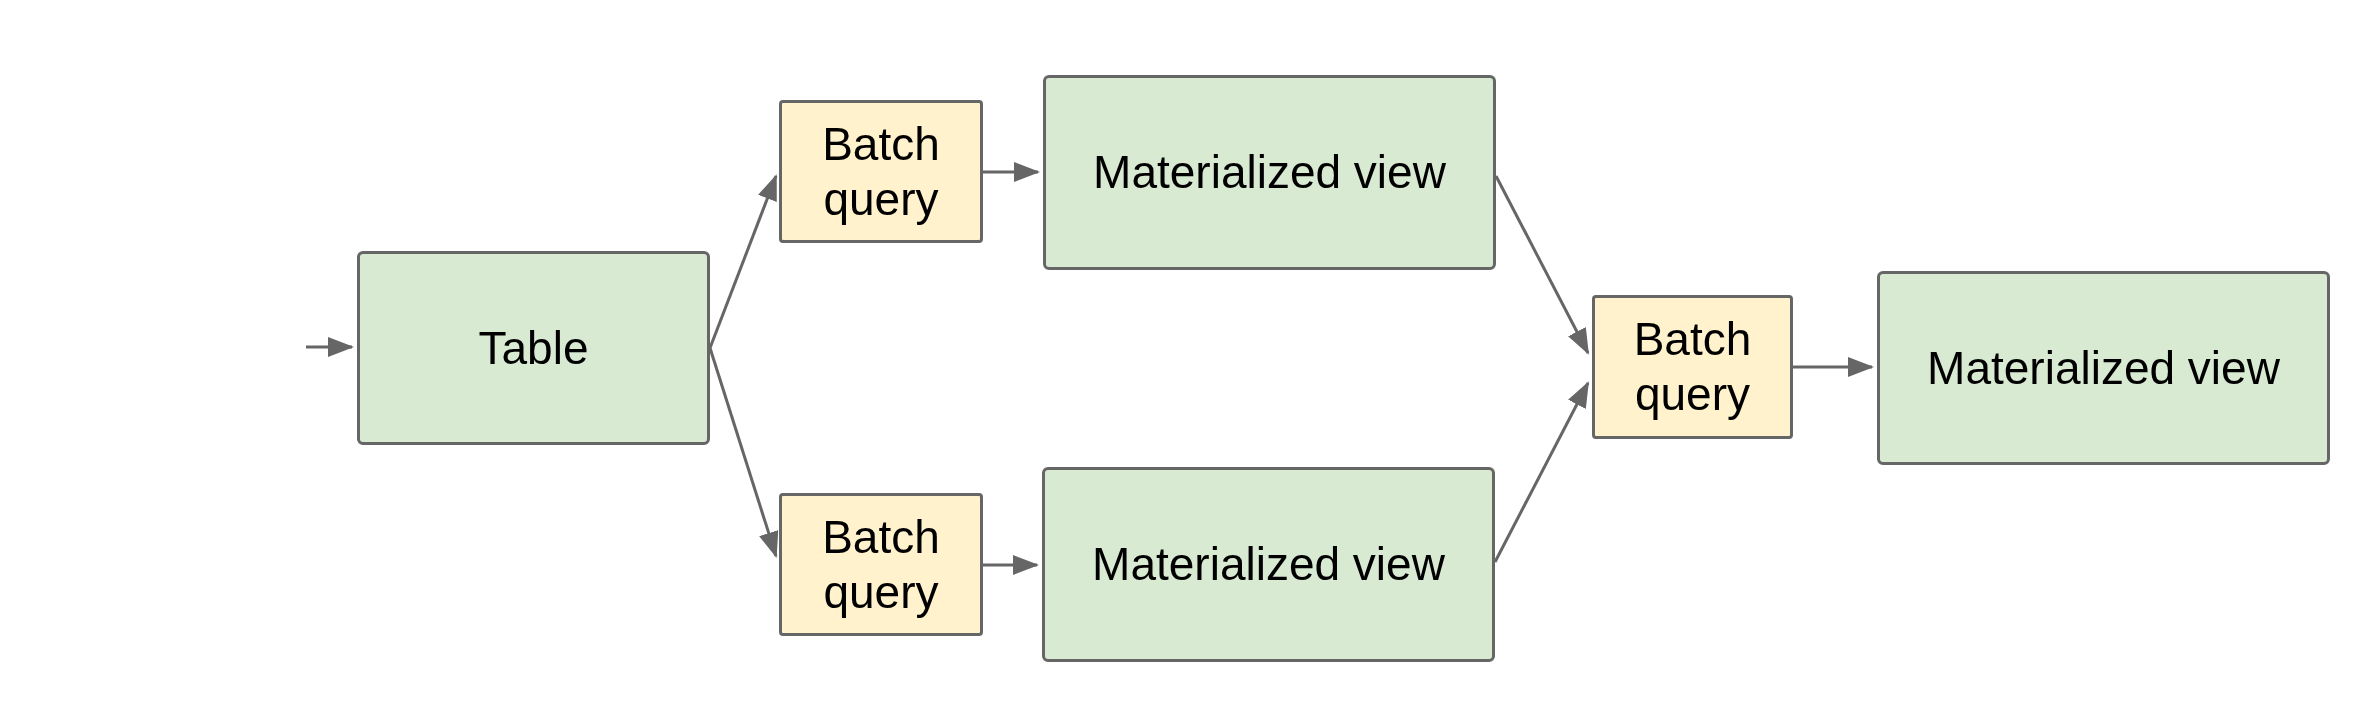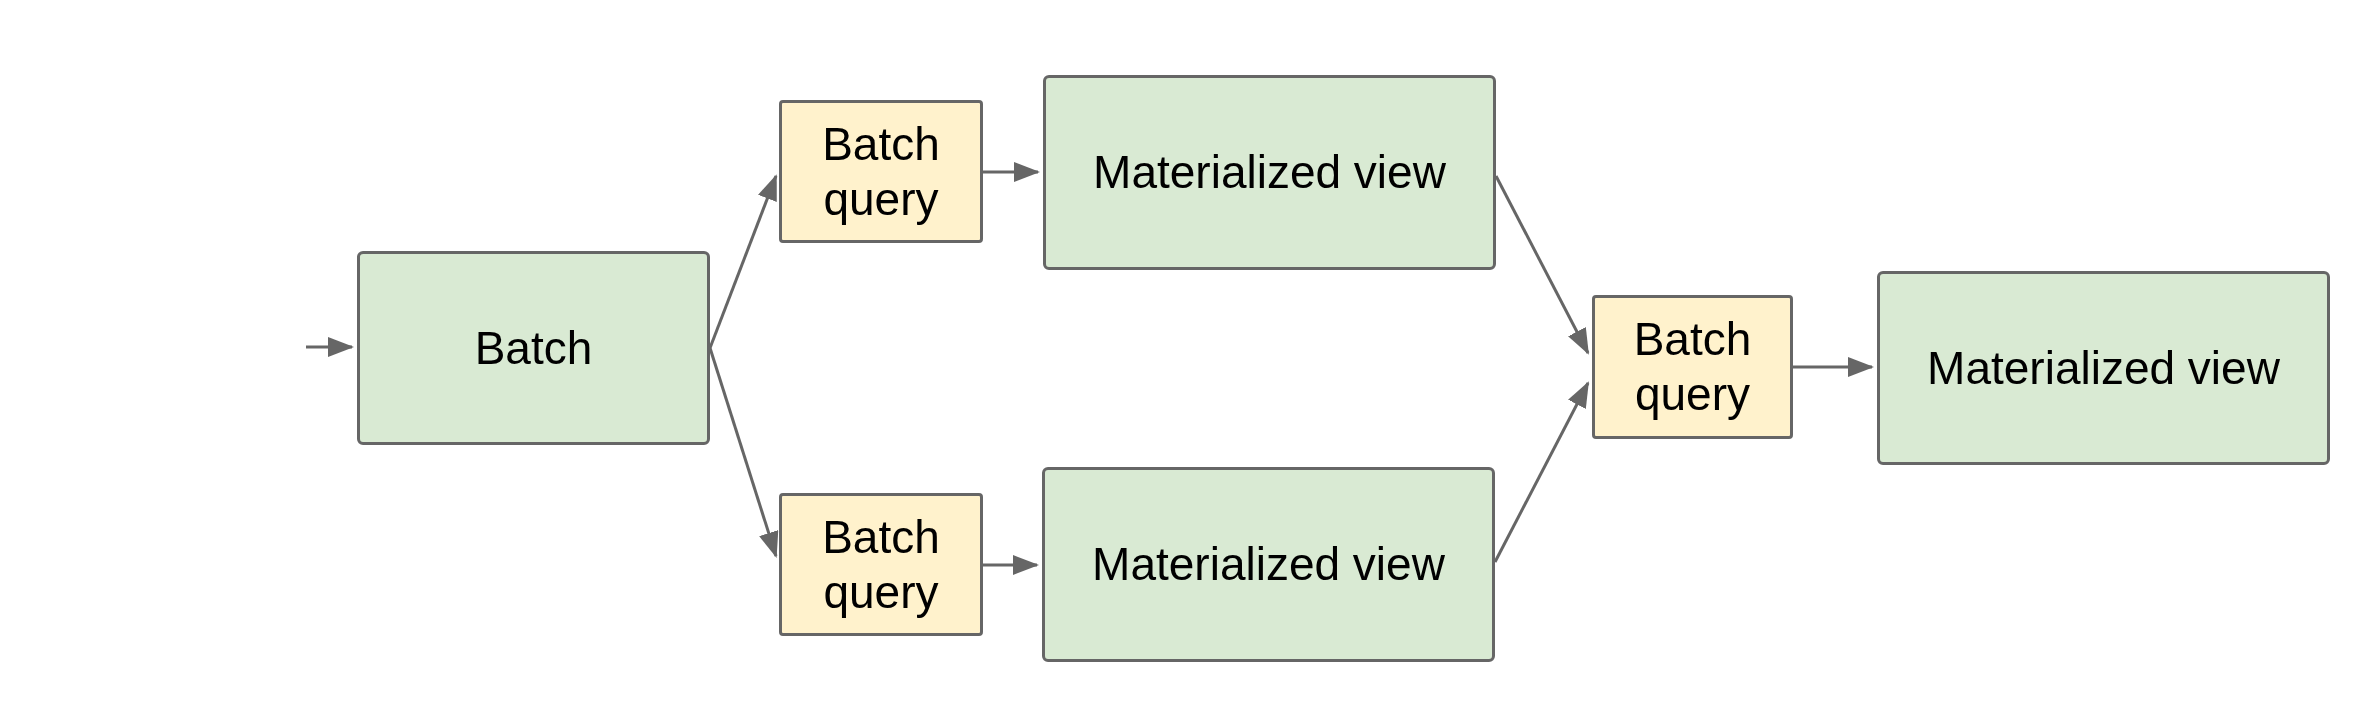--- a/index.html
+++ b/index.html
@@ -68,21 +68,21 @@
     <line x1="710" y1="348" x2="776" y2="556" marker-end="url(#arrow)"></line>
     <line x1="983" y1="172" x2="1038" y2="172" marker-end="url(#arrow)"></line>
     <line x1="982" y1="565" x2="1037" y2="565" marker-end="url(#arrow)"></line>
     <line x1="1496" y1="176" x2="1588" y2="353" marker-end="url(#arrow)"></line>
     <line x1="1495" y1="562" x2="1588" y2="383" marker-end="url(#arrow)"></line>
     <line x1="1793" y1="367" x2="1872" y2="367" marker-end="url(#arrow)"></line>
   </svg>
 
 
   <div class="node entity" style="left:357px; top:251px; width:353px; height:194px;">
-    <span>Batch</span>
+    <span>Table</span>
   </div>
 
   <div class="node query" style="left:779px; top:100px; width:204px; height:143px;">
     <span>Batch query</span>
   </div>
 
   <div class="node entity" style="left:1043px; top:75px; width:453px; height:195px;">
     <span>Materialized view</span>
   </div>
 

